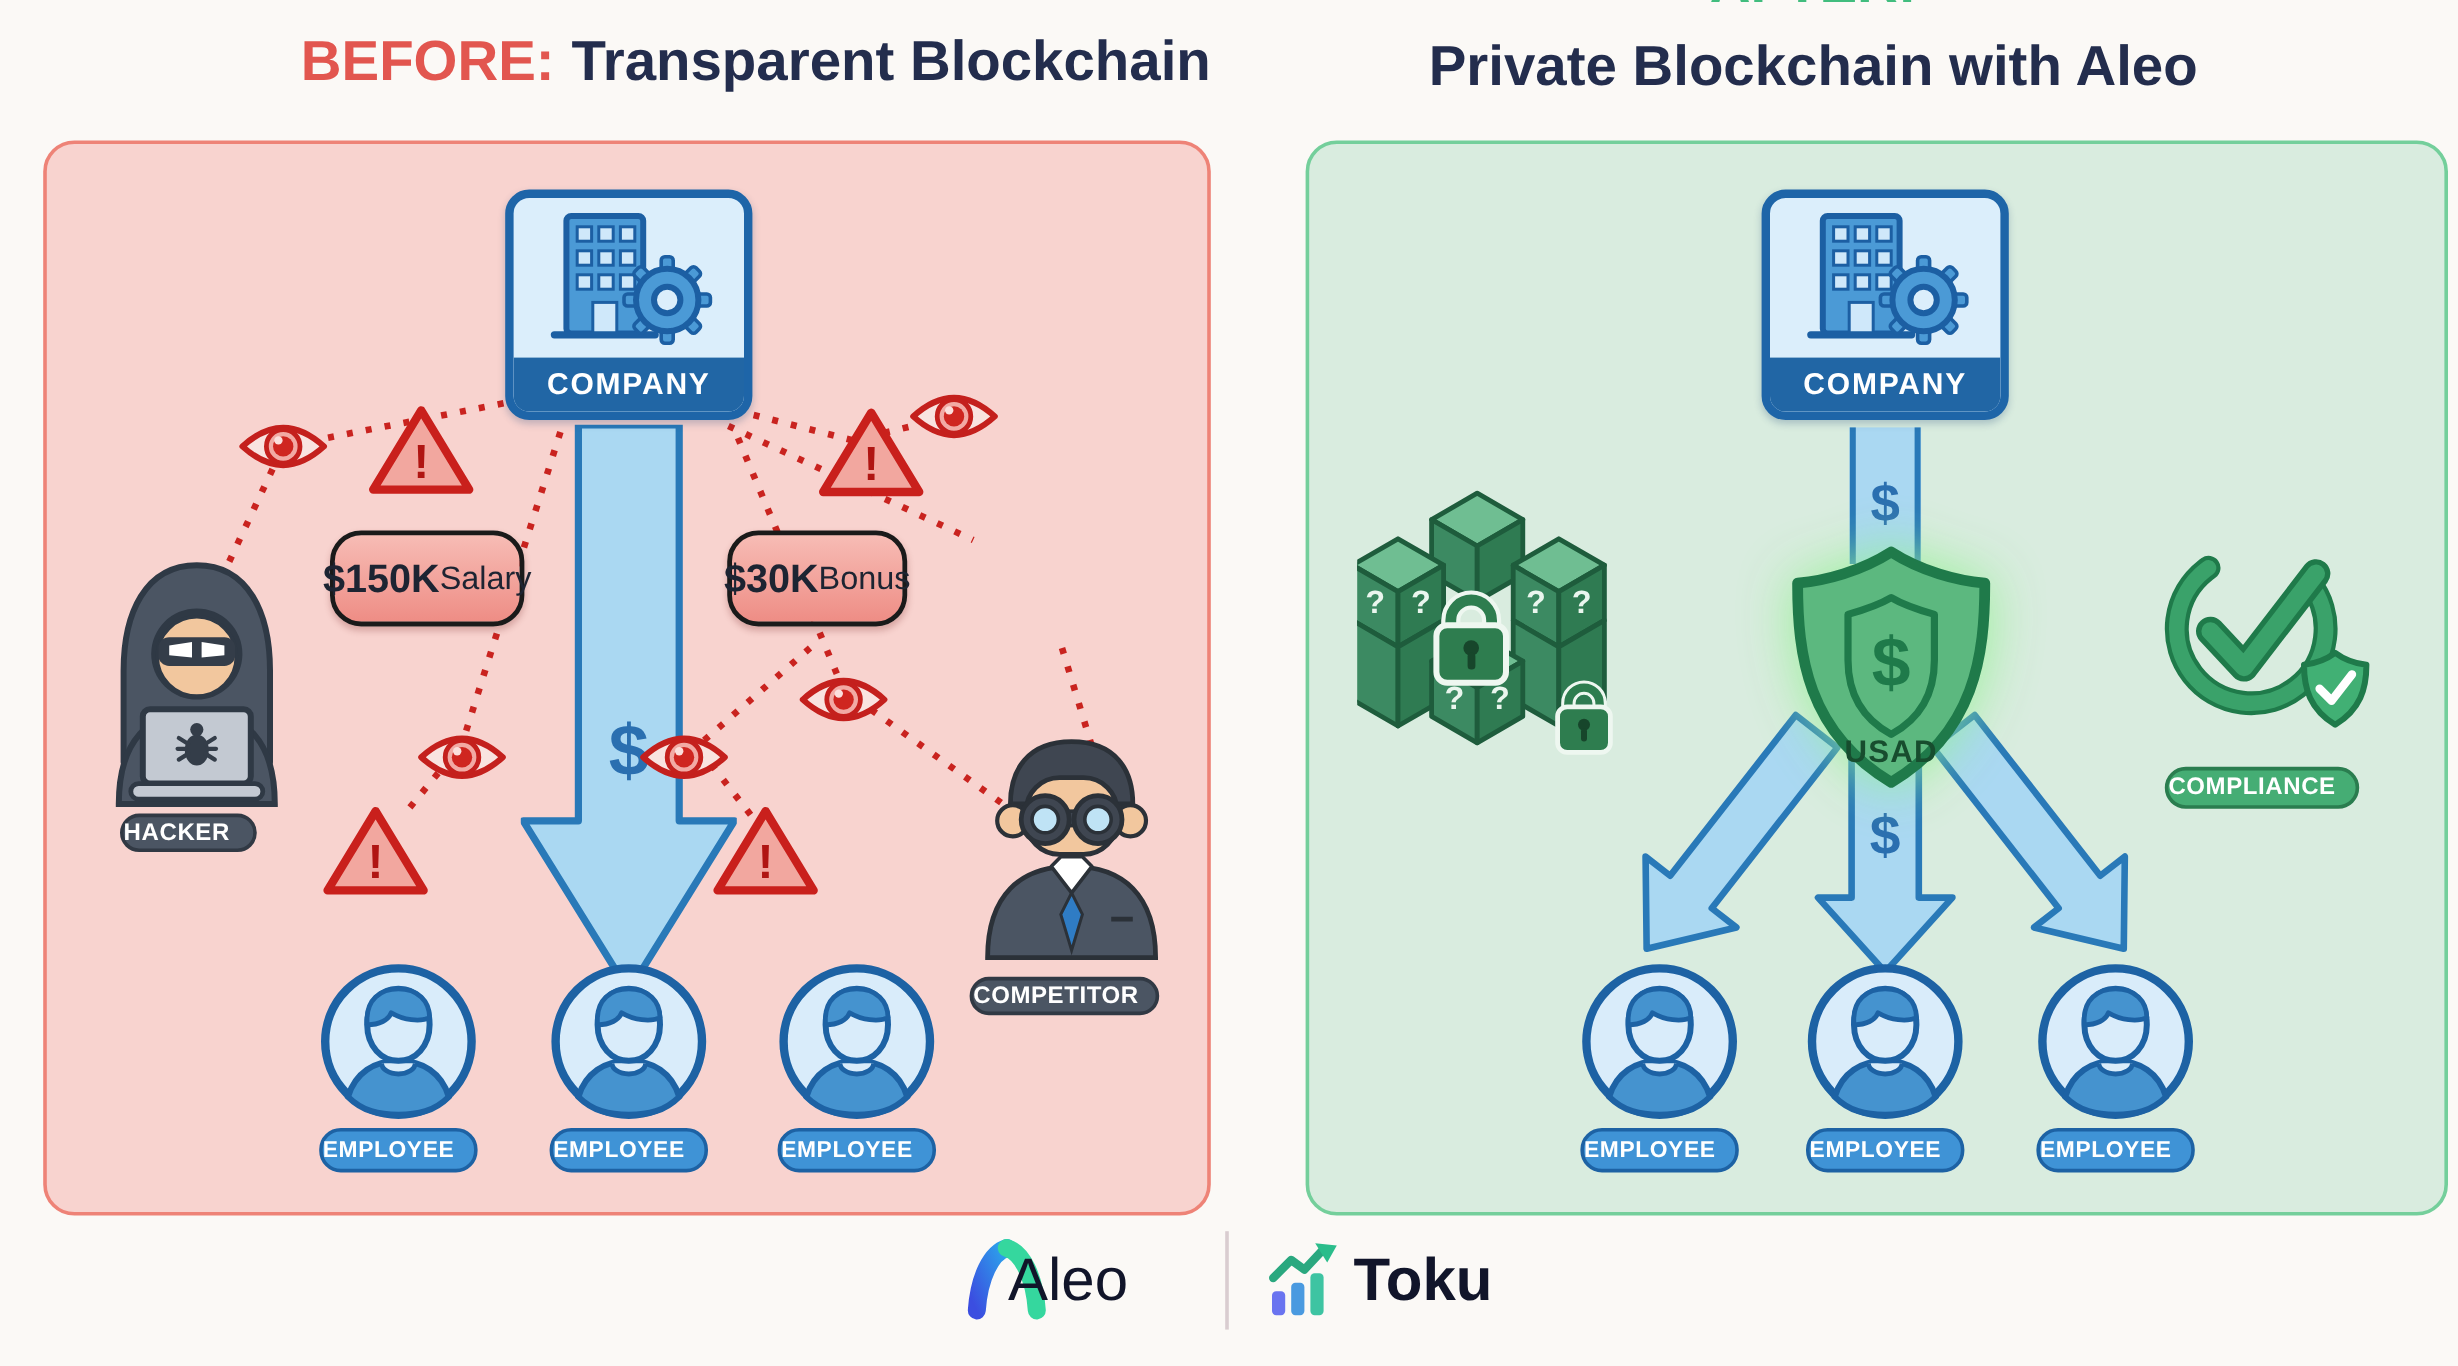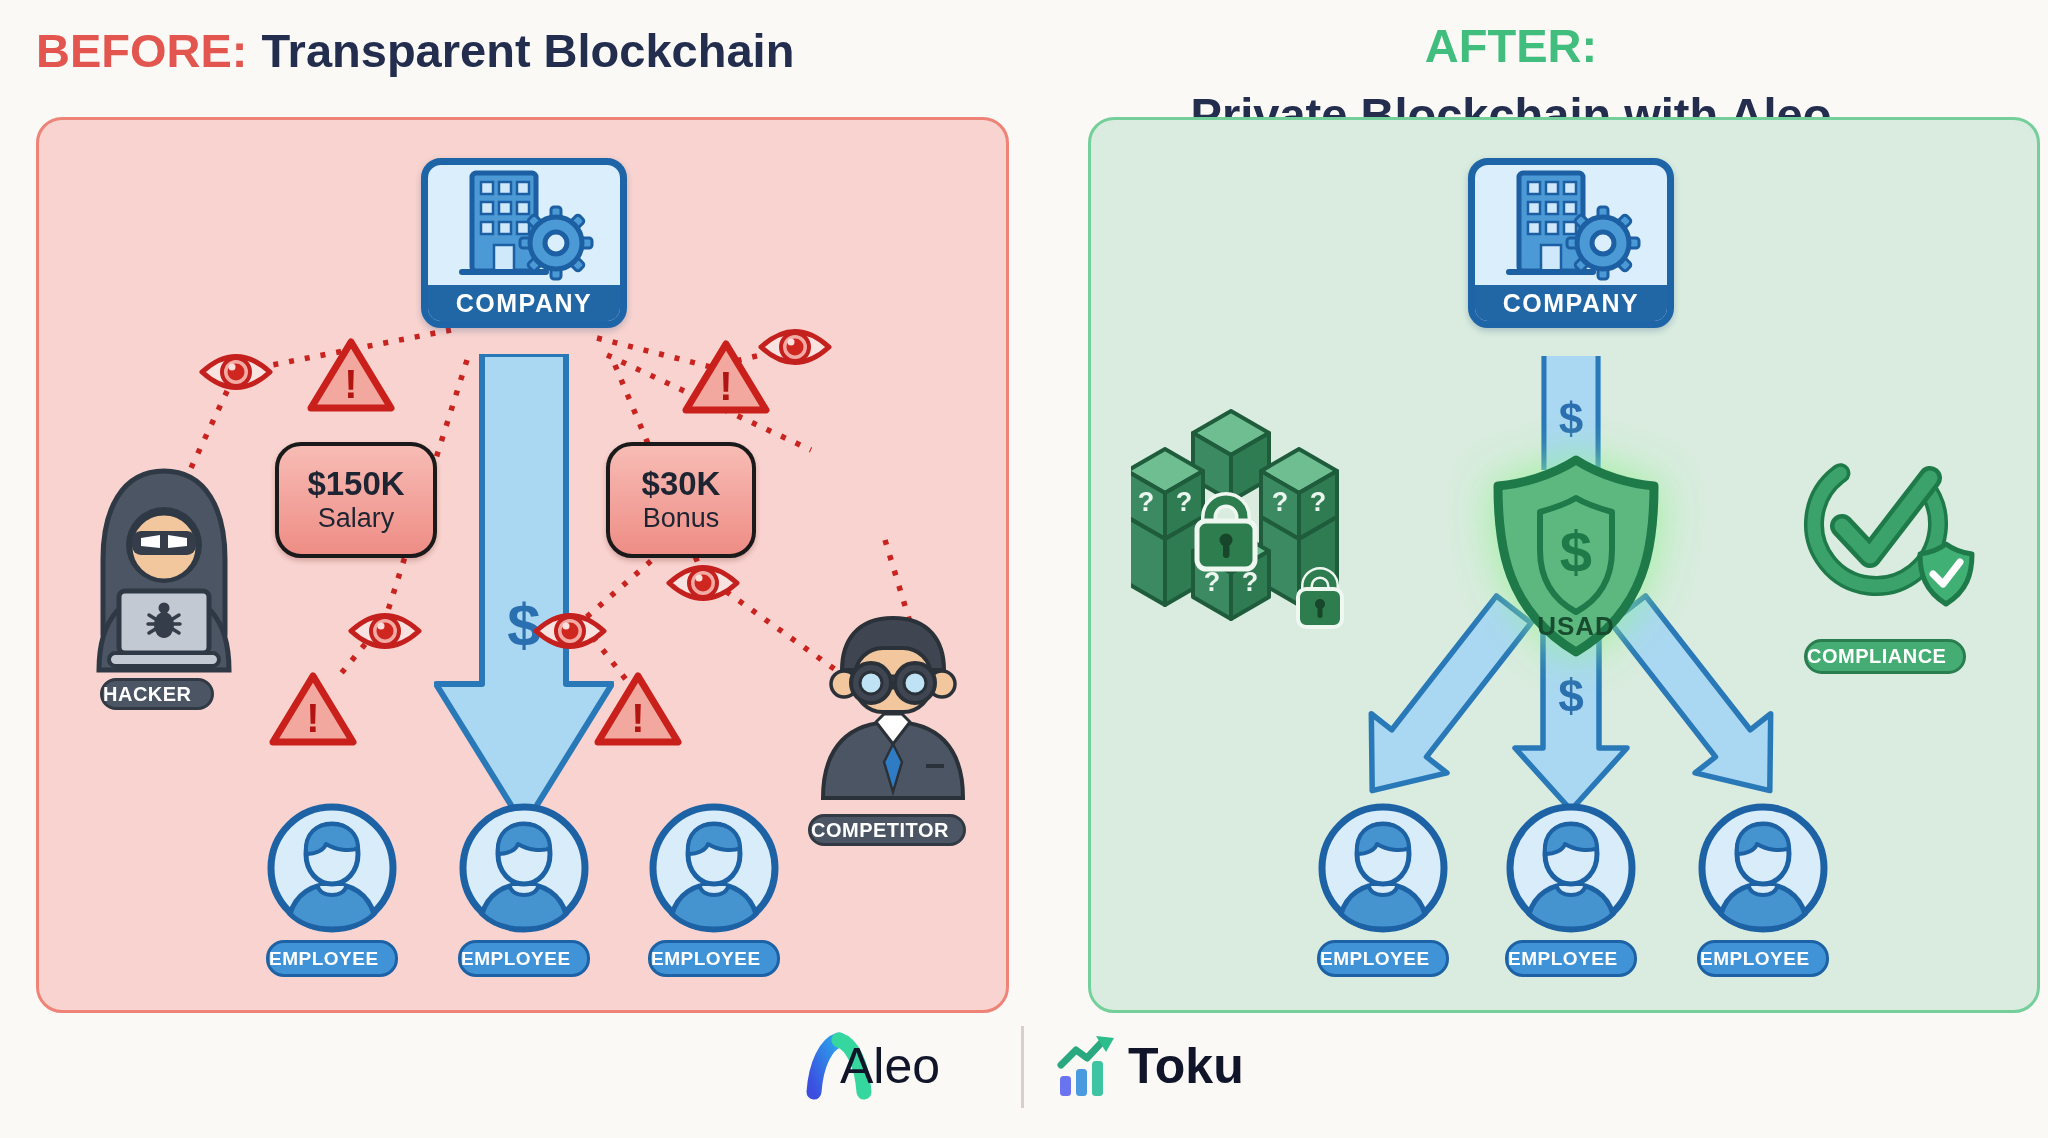--- a/index.html
+++ b/index.html
@@ -1,40 +1,40 @@
 <!DOCTYPE html>
 <html><head>
 <meta charset="utf-8">
 <style>
   html,body{margin:0;padding:0;background:#fbf9f6;font-family:"Liberation Sans",sans-serif;}
   #canvas{position:relative;width:2048px;height:1138px;background:#fbf9f6;overflow:hidden;}
   .abs{position:absolute;}
   svg text{font-family:"Liberation Sans",sans-serif;}
 
   
-  .title{position:absolute;top:18px;height:64px;display:flex;justify-content:flex-start;align-items:center;gap:14px;font-size:47px;white-space:nowrap;}
+  .title{position:absolute;top:18px;height:64px;display:flex;justify-content:flex-end;align-items:center;gap:14px;font-size:47px;white-space:nowrap;}
   .title .prefix{font-weight:bold;}
   .title .rest{font-weight:600;color:#232d4d;}
   #title-before{left:36px;width:973px;}
   #title-before .prefix{color:#e2564f;}
   #title-after{left:1035px;width:952px;flex-direction:column;}
   #title-after .prefix{color:#41bd7e;}
 
   
   .panel{position:absolute;top:117px;height:896px;border-radius:26px;box-sizing:border-box;}
   #panel-before{left:36px;width:973px;background:#f8d3cf;border:3px solid #ee8377;}
   #panel-after{left:1088px;width:952px;background:#d9ecdf;border:3px solid #74cf9b;}
 
   
-  .company-card{position:absolute;width:206px;height:170px;border:7px solid #1e65a8;border-radius:20px;background:#dbeefb;box-sizing:border-box;overflow:hidden;display:flex;flex-direction:column;box-shadow:0 3px 6px rgba(30,70,120,.25);justify-content:center;}
+  .company-card{position:absolute;width:206px;height:192px;border:7px solid #1e65a8;border-radius:20px;background:#dbeefb;box-sizing:border-box;overflow:hidden;display:flex;flex-direction:column;box-shadow:0 3px 6px rgba(30,70,120,.25);justify-content:center;}
   .company-card .icon-area{flex:1;display:flex;align-items:center;justify-content:center;}
   .company-card .strip{height:45px;background:#2166a5;color:#fff;font-weight:bold;font-size:25px;letter-spacing:1.5px;display:flex;align-items:center;justify-content:center;}
 
   
-  .badge{position:absolute;height:116px;border:4px solid #1a1a1a;border-radius:26px;background:linear-gradient(180deg,#f7bcb5,#ee8d85);box-sizing:border-box;display:flex;flex-direction:column;align-items:center;justify-content:center;color:#1d2432;box-shadow:0 3px 5px rgba(120,30,30,.25);}
+  .badge{position:absolute;height:80px;border:4px solid #1a1a1a;border-radius:26px;background:linear-gradient(180deg,#f7bcb5,#ee8d85);box-sizing:border-box;display:flex;flex-direction:row;align-items:center;justify-content:center;color:#1d2432;box-shadow:0 3px 5px rgba(120,30,30,.25);}
   .badge .l1{font-size:33px;font-weight:bold;line-height:1.12;}
   .badge .l2{font-size:27px;line-height:1.12;}
   .badge.treasury .l1{font-size:27px;font-weight:normal;}
   .badge.treasury .l2{font-size:35px;font-weight:bold;}
 
   
   .pill{position:absolute;border-radius:18px;display:flex;align-items:center;color:#fff;font-weight:bold;box-sizing:border-box;white-space:nowrap;}
   .pill.dark{background:#4b5563;border:3px solid #313944;font-size:20px;letter-spacing:.5px;}
   .pill.blue{background:#3f93d6;border:3px solid #1d62a4;font-size:19px;letter-spacing:.5px;}
   .pill.green{background:#45ad74;border:3px solid #2a7d4f;font-size:20px;letter-spacing:.5px;}

